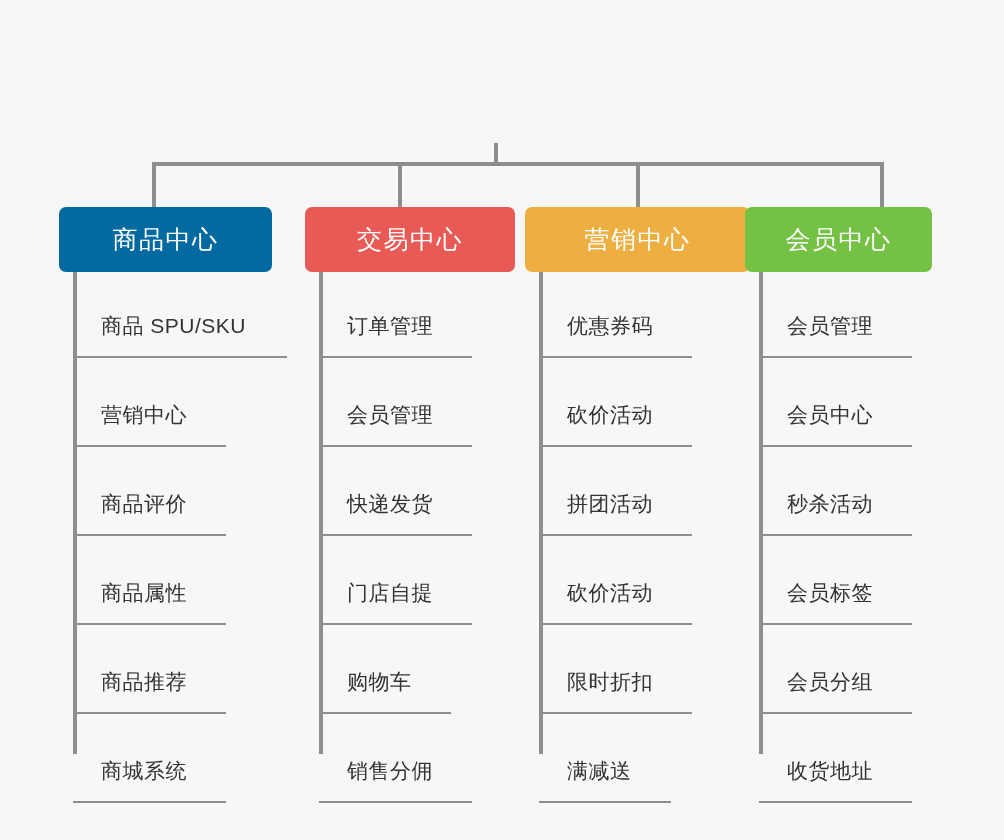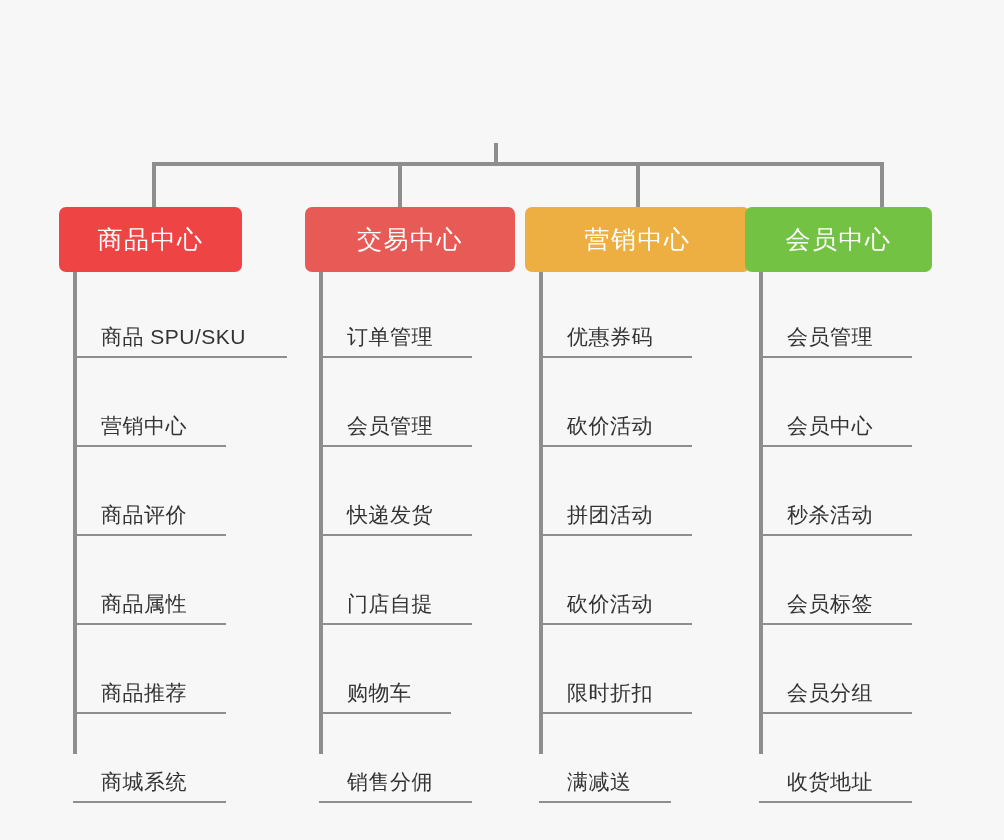--- a/index.html
+++ b/index.html
@@ -146,21 +146,21 @@
   }
 
   .leaf {
     position: absolute;
     left: 14px;
     height: 46px;
   }
   .leaf-label {
     position: absolute;
     left: 28px;
-    bottom: 7px;
+    bottom: 18px;
     font-size: 21px;
     color: #333333;
     white-space: nowrap;
     letter-spacing: 0.5px;
   }
   .leaf-rule {
     position: absolute;
     left: 0;
     bottom: 0;
     height: 2px;
@@ -175,21 +175,21 @@
 
   <div class="line v-line" style="left:494px; top:143px; width:4px; height:21px;"></div>
   <div class="line h-line" style="left:152px; top:162px; width:732px; height:4px;"></div>
 
   <div class="line v-line" style="left:152px; top:162px; height:47px;"></div>
   <div class="line v-line" style="left:398px; top:162px; height:47px;"></div>
   <div class="line v-line" style="left:636px; top:162px; height:47px;"></div>
   <div class="line v-line" style="left:880px; top:162px; height:47px;"></div>
 
   <div class="column" style="left:59px;">
-    <div class="cat-box" style="width: 183px; background: #ef4444;">
+    <div class="cat-box" style="width: 213px; background: #0369a1;">
       <span>商品中心</span>
     </div>
     <div class="trunk" style="height:482px;"></div>
 
     <div class="leaf" style="top:105px;">
       <span class="leaf-label">商品 SPU/SKU</span>
       <span class="leaf-rule" style="width:214px;"></span>
     </div>
     <div class="leaf" style="top:194px;">
       <span class="leaf-label">营销中心</span>

